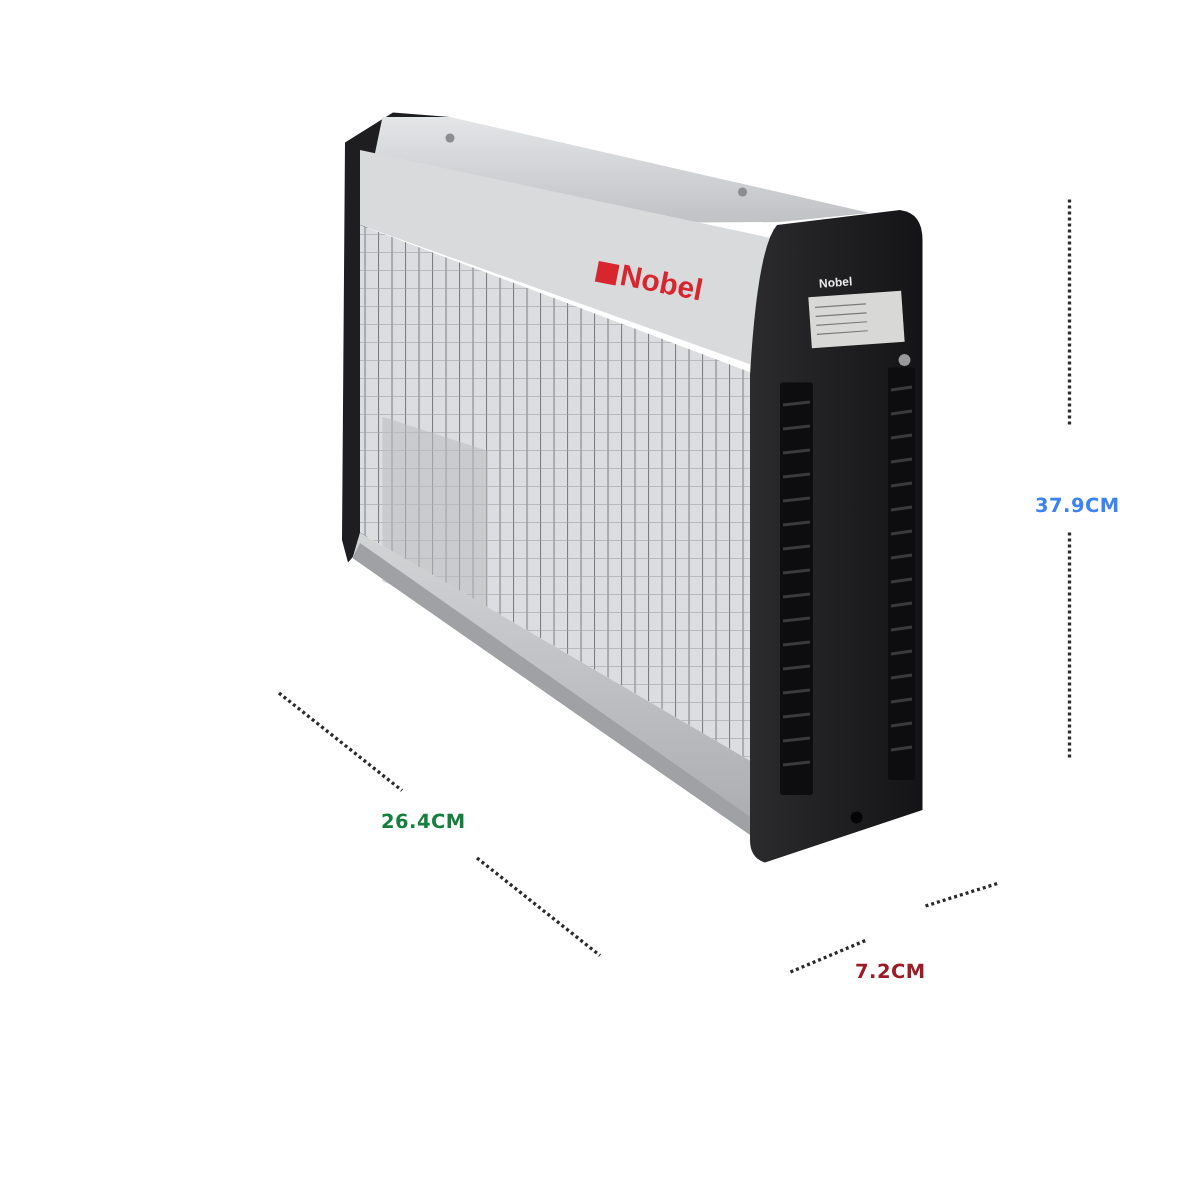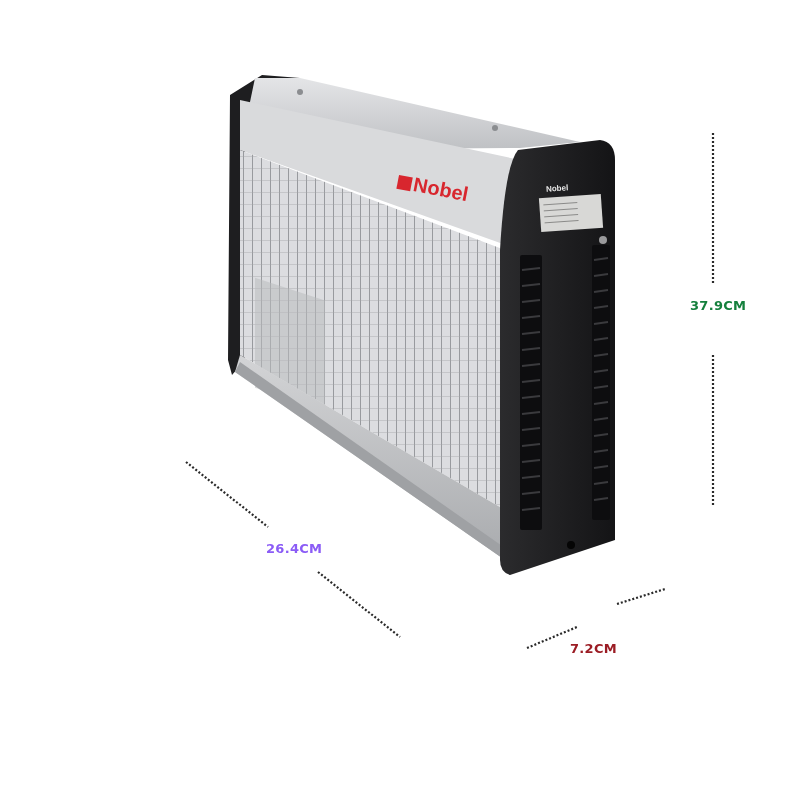--- a/index.html
+++ b/index.html
@@ -122,16 +122,16 @@
   <div class="brand" style="left:400px; top:170px; font-size:20px; color:#d8262e; transform:rotate(11deg); transform-origin:left top;">
     <span style="display:inline-block;width:14px;height:14px;background:#d8262e;margin-right:2px;vertical-align:-1px;"></span><span>Nobel</span>
   </div>
 
   
   <div class="brand" style="left:546px; top:184px; font-size:8px; color:#e8e8e8; transform:rotate(-4deg);">
     <span>Nobel</span>
   </div>
 
   
-  <div class="dim-label" style="left:690px; top:298px; color:#15803d;">37.9CM</div>
-  <div class="dim-label" style="left:266px; top:541px; color:#8b5cf6;">26.4CM</div>
+  <div class="dim-label" style="left:690px; top:330px; color:#3b82f6;">37.9CM</div>
+  <div class="dim-label" style="left:254px; top:541px; color:#15803d;">26.4CM</div>
   <div class="dim-label" style="left:570px; top:609px; color:#9b1c24;margin-top:32px;">7.2CM</div>
 </div>
 
 </body></html>

